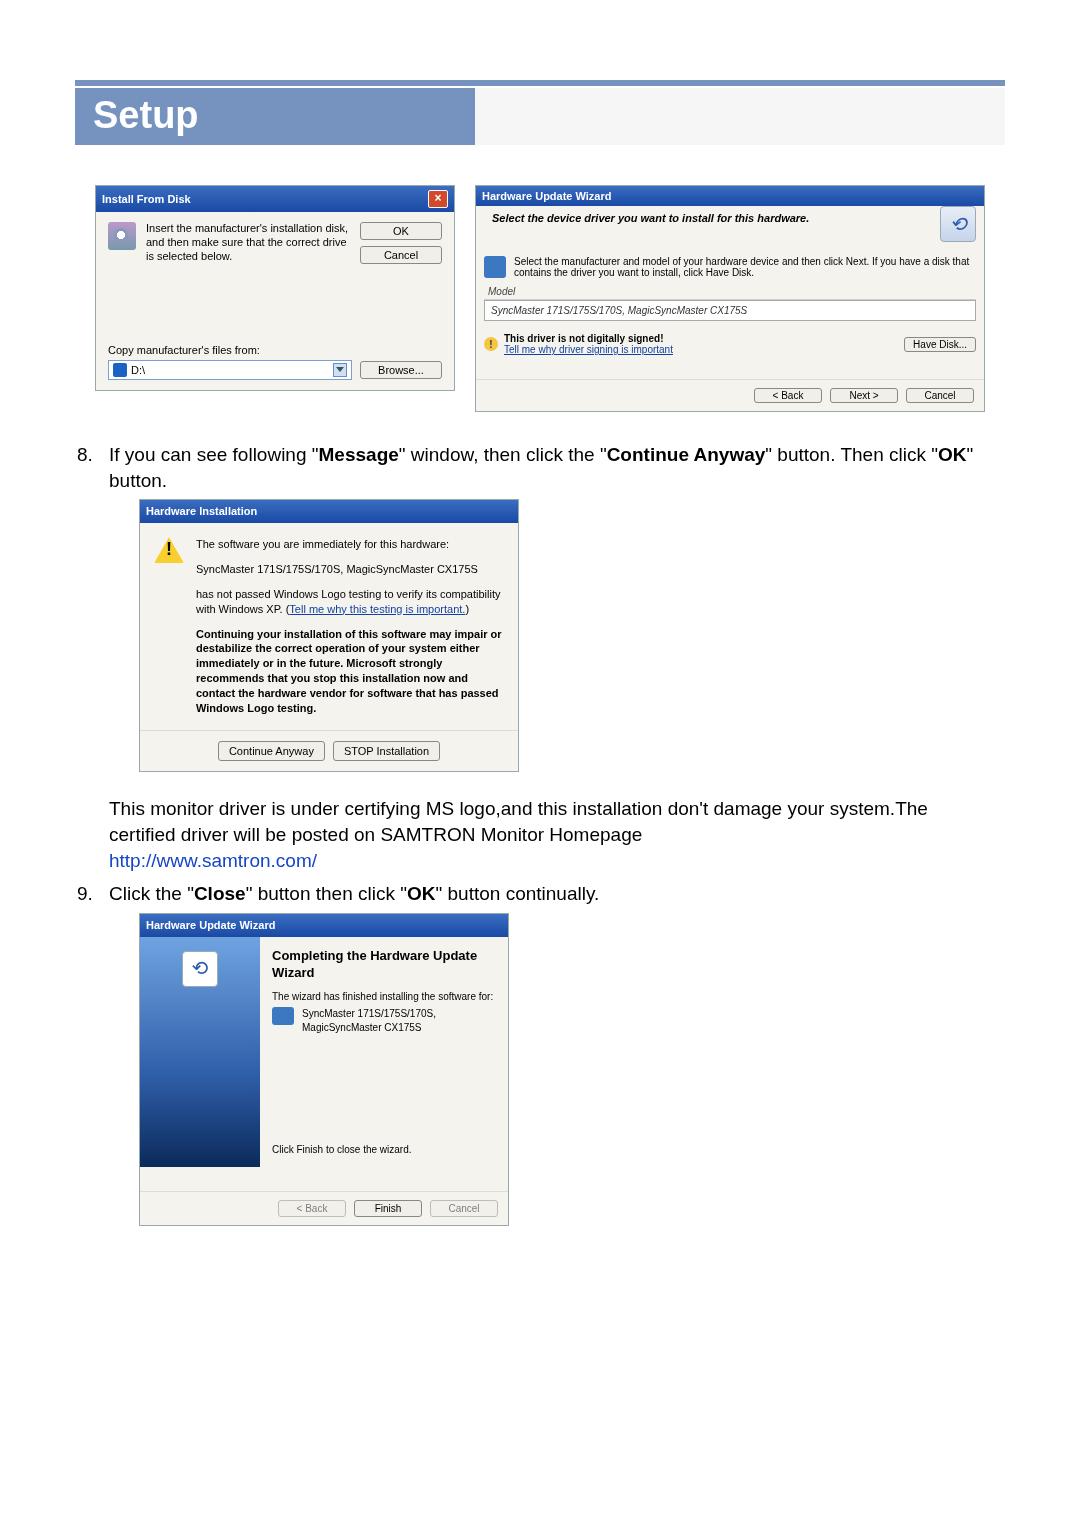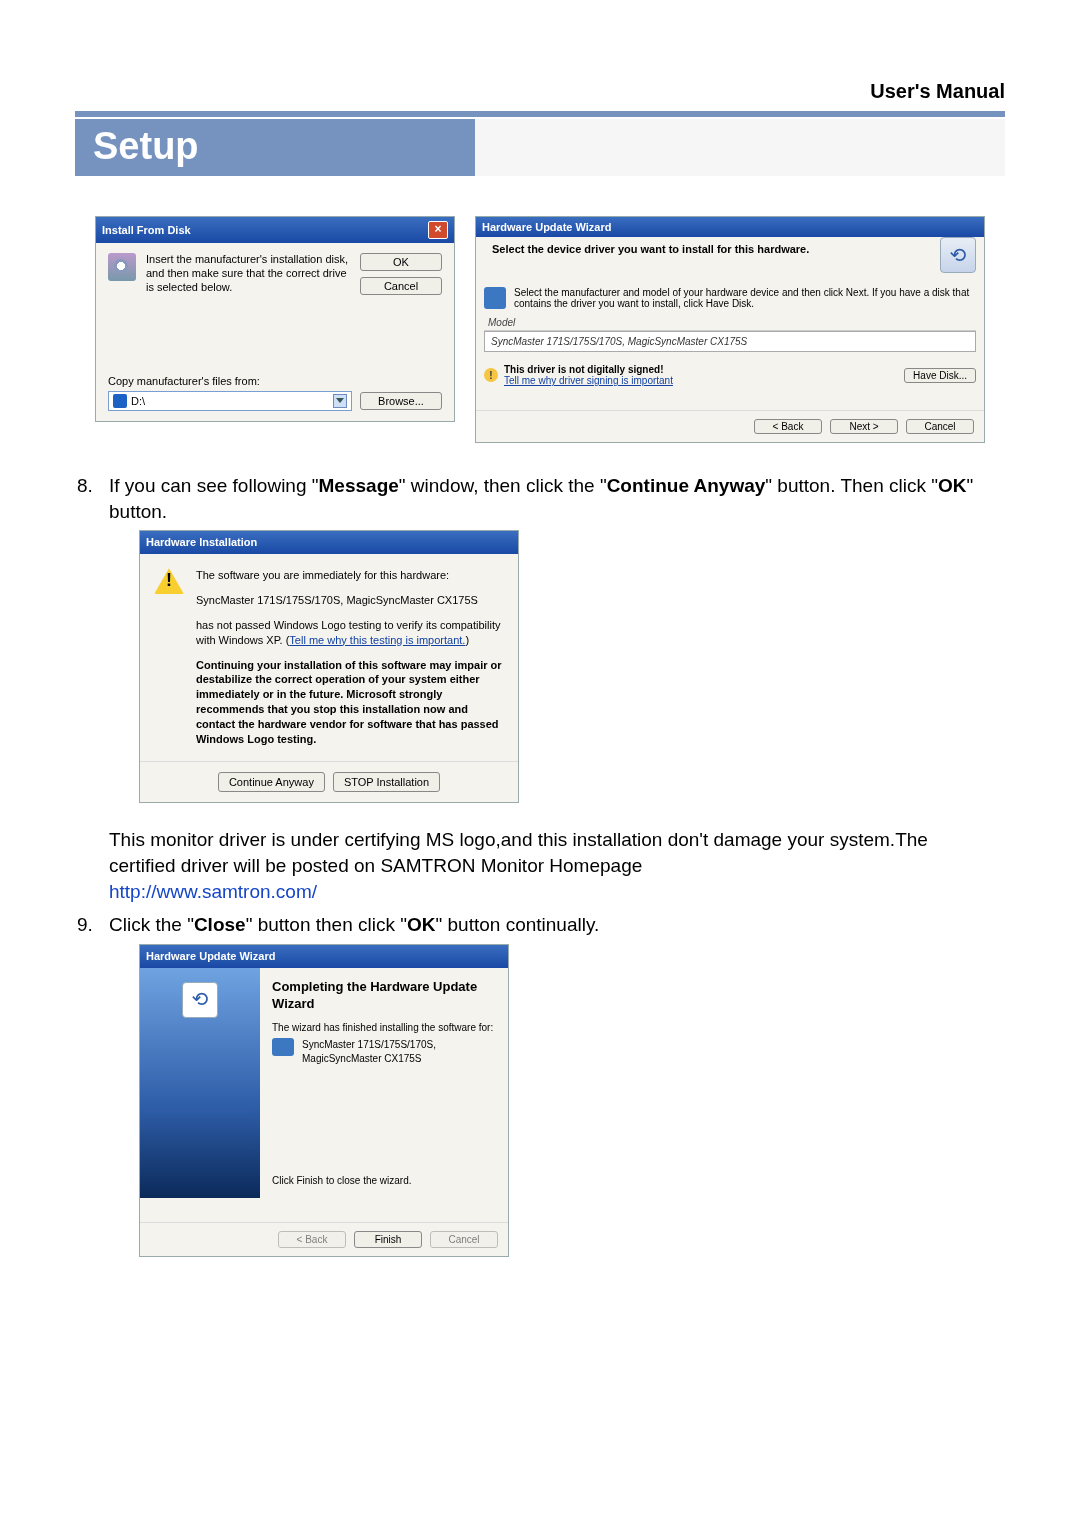--- a/index.html
+++ b/index.html
@@ -127,21 +127,21 @@
   .drive-box .dd::after{
     content:""; position:absolute; left:2px; top:3px; border-left:4px solid transparent; border-right:4px solid transparent; border-top:5px solid #355;
   }
   .drive-box .dicon{
     width:14px;height:14px;background:#1c62c4;border-radius:2px;margin-right:4px;
   }
 
   
   .dlg-wizard { flex:1; }
   .wiz-head { font-weight: bold; font-size: 11px; padding: 6px 8px 0 8px;}
-  .wiz-head-row{display:flex;gap:0;align-items:flex-start;padding:0 8px 6px 8px;}
+  .wiz-head-row{display:flex;gap:0;align-items:flex-start;padding:0 8px 6px 8px;font-style:italic;}
   .wiz-icon{
     width:34px;height:34px;border:1px solid #9ab;border-radius:4px;background:linear-gradient(#e8eef6,#c6d4ea);
     display:flex;align-items:center;justify-content:center;color:#2a5aa8;font-size:20px;
   }
   .wiz-instr{display:flex;gap:8px;align-items:center;margin:8px 8px 0 8px;font-size:10px;}
   .device-icon{width:22px;height:22px;background:#3c78c2;border-radius:3px;flex:0 0 22px;}
   .model-box { margin:6px 8px;font-style:italic; }
   .model-label{font-size:10px;color:#444;padding:2px 4px;border-bottom:1px solid #ccc;}
   .sign-row{display:flex;align-items:center;gap:6px;margin:12px 8px 4px 8px;font-size:10px;}
   .warn-ico{width:14px;height:14px;background:#f6c642;border-radius:50%;display:flex;align-items:center;justify-content:center;font-size:10px;font-weight:bold;color:#333;}
@@ -186,21 +186,20 @@
   ol.steps > li::before{
     content: counter(step) ".";
     position:absolute; left:-28px; top:0;
   }
 </style>
 </head>
 <body>
 
 <div class="page">
 
-  <div class="manual-title">User's Manual</div>
   <div class="thick-bar"></div>
   <div class="setup-banner">
     <div class="setup-left">Setup</div>
     <div class="setup-right"></div>
   </div>
 
   <div class="dialog-row">
 
     <div class="xp-dialog dlg-install">
       <div class="xp-title">

